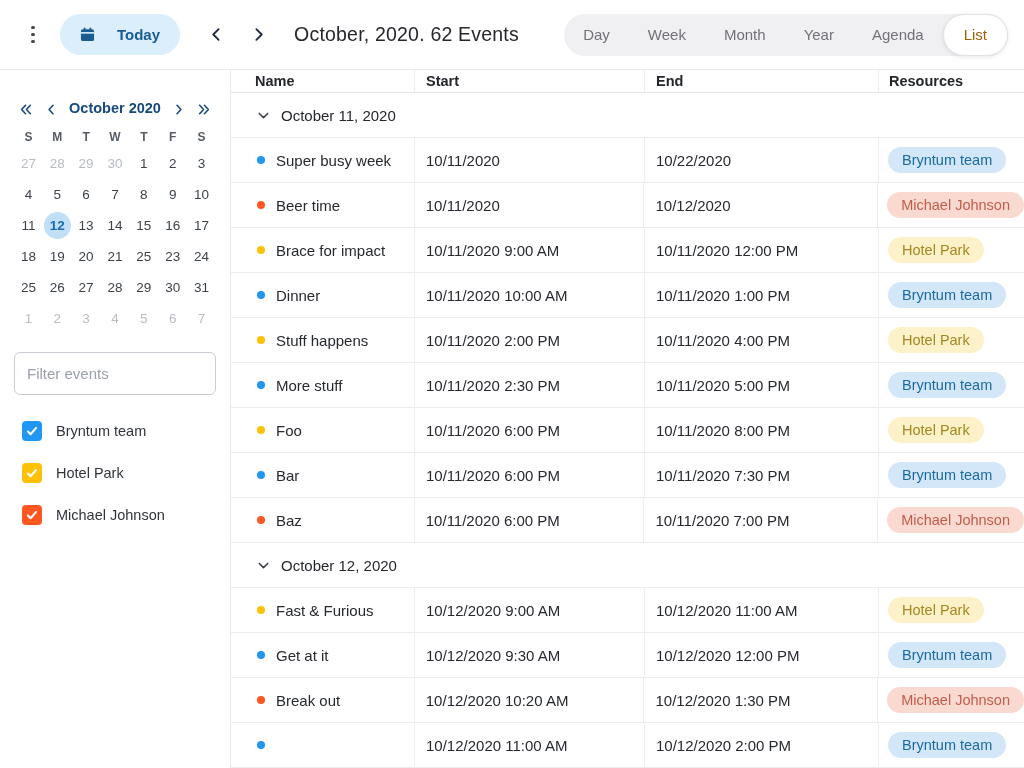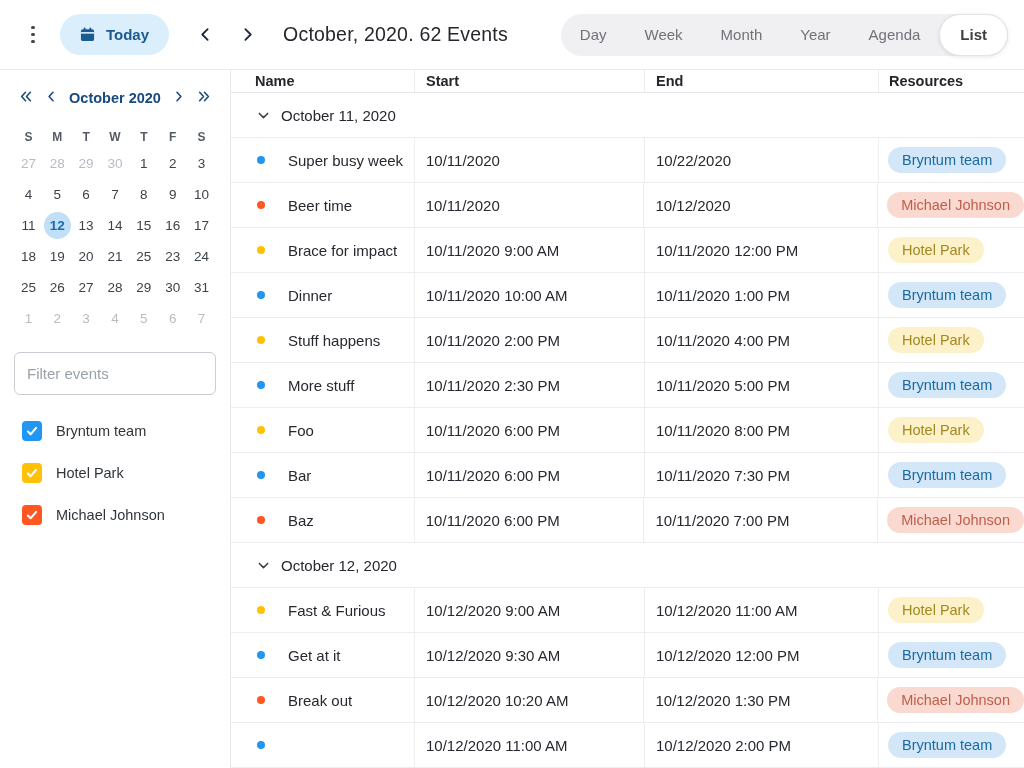--- a/index.html
+++ b/index.html
@@ -5,44 +5,44 @@
   * { margin:0; padding:0; box-sizing:border-box; }
   html,body { width:1024px; height:768px; overflow:hidden; background:#fff;
     font-family:"Liberation Sans", sans-serif; color:#26292f; }
 
   
   .toolbar { height:70px; display:flex; align-items:center;
     padding:0 16px 0 24px; border-bottom:1px solid #e9e9ec; background:#fff; }
   .menu-dots { width:18px; display:flex; flex-direction:column; align-items:center;
     gap:3.5px; margin-right:18px; cursor:pointer; }
   .menu-dots i { width:3.5px; height:3.5px; border-radius:50%; background:#45454d; }
-  .today-btn { display:inline-flex; align-items:center; gap:11px; height:41px;
+  .today-btn { display:inline-flex; align-items:center; gap:22px; height:41px;
     padding:17px 20px; border-radius:21px; background:#dbeefc; color:#1a5c92;
     font-size:15px; font-weight:600; cursor:pointer; margin-right:16px; }
   .nav-btn { width:40px; height:40px; display:flex; align-items:center;
     justify-content:center; color:#1d2940; cursor:pointer; }
   .nav-btn + .nav-btn { margin-left:2px; }
   .page-title { font-size:19.5px; font-weight:500; color:#26262d;
     margin-left:16px; letter-spacing:.2px; }
   .spacer { flex:1; }
   .view-switcher { display:flex; align-items:center; height:42px;
     background:#f0f0f2; border-radius:21px; font-size:15px; color:#717179; }
   .view-btn { height:100%; display:flex; align-items:center; padding:0 19px;
     cursor:pointer; border-radius:21px; }
-  .view-btn.active { background:#fff; border:1px solid #e3e3e6; color:#404040;
-    font-weight:700; padding:0 20px; box-shadow:0 1px 4px rgba(0,0,0,.10);text-align:right; }
+  .view-btn.active { background:#fff; border:1px solid #e3e3e6; color:#a16207;
+    font-weight:400; padding:0 20px; box-shadow:0 1px 4px rgba(0,0,0,.10);text-align:right; }
 
   
   .main { display:flex; height:698px; }
   .sidebar { width:231px; flex-shrink:0; border-right:1px solid #e9e9ec;
     padding:20px 14px 0; }
   .content { flex:1; overflow:hidden; display:flex; flex-direction:column; }
 
   
-  .cal-header { height:26px; display:flex; align-items:flex-start; padding:0 5px;
+  .cal-header { height:26px; display:flex; align-items:flex-end; padding:0 5px;
     color:#174a7d; }
   .cal-header .pair { display:flex; align-items:center; gap:12px; }
   .cal-nav { cursor:pointer; display:flex; align-items:center; }
   .cal-title { flex:1; text-align:center; font-size:14.5px; font-weight:700;
     color:#174a7d; }
   .weekday-row { display:grid; grid-template-columns:repeat(7,1fr);
     margin-top:10px; height:22px; align-items:center; }
   .weekday-row span { text-align:center; font-size:12px; font-weight:600;
     color:#565c66; }
   .mini-grid { display:grid; grid-template-columns:repeat(7,1fr);
@@ -74,21 +74,21 @@
   .hcell:nth-child(2){ width:230px; padding-left:11px; }
   .hcell:nth-child(3){ width:234px; padding-left:11px; }
   .hcell:nth-child(4){ flex:1; padding-left:10px; border-right:none;text-align:right; }
   .group-row { height:45px; display:flex; align-items:center; padding-left:26px;
     gap:11px; border-bottom:1px solid #ededf0; cursor:pointer; color:#3c4148;text-align:center; }
   .group-row .glabel { font-size:15px; font-weight:500; color:#24272d; }
   .event-row { height:45px; display:flex; border-bottom:1px solid #ededf0;
     cursor:pointer; }
   .cell { display:flex; align-items:center; font-size:15px; color:#26292f;
     border-right:1px solid #ededf0; }
-  .cell.c-name { width:184px; padding-left:26px; gap:23px; }
+  .cell.c-name { width:184px; padding-left:26px; gap:11px; }
   .cell.c-start { width:230px; padding-left:11px; }
   .cell.c-end { width:234px; padding-left:11px; }
   .cell.c-res { flex:1; padding-left:9px; border-right:none; white-space:nowrap; }
   .dot { width:8px; height:8px; border-radius:50%; flex-shrink:0; }
   .badge { display:inline-block; padding:5px 14px; border-radius:15px;
     font-size:14.5px; white-space:nowrap; }
 </style>
 </head>
 <body>
 

